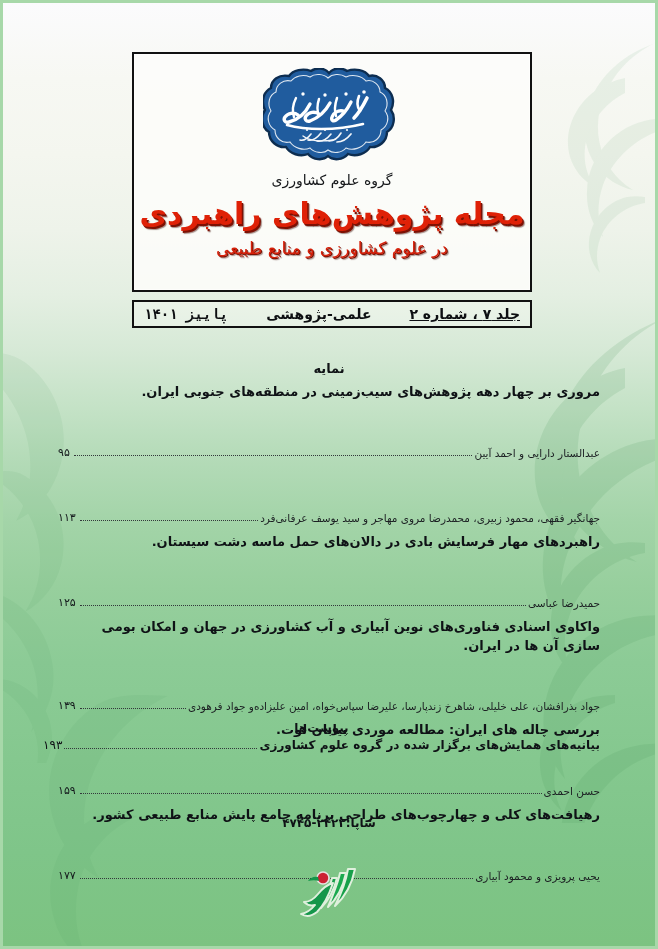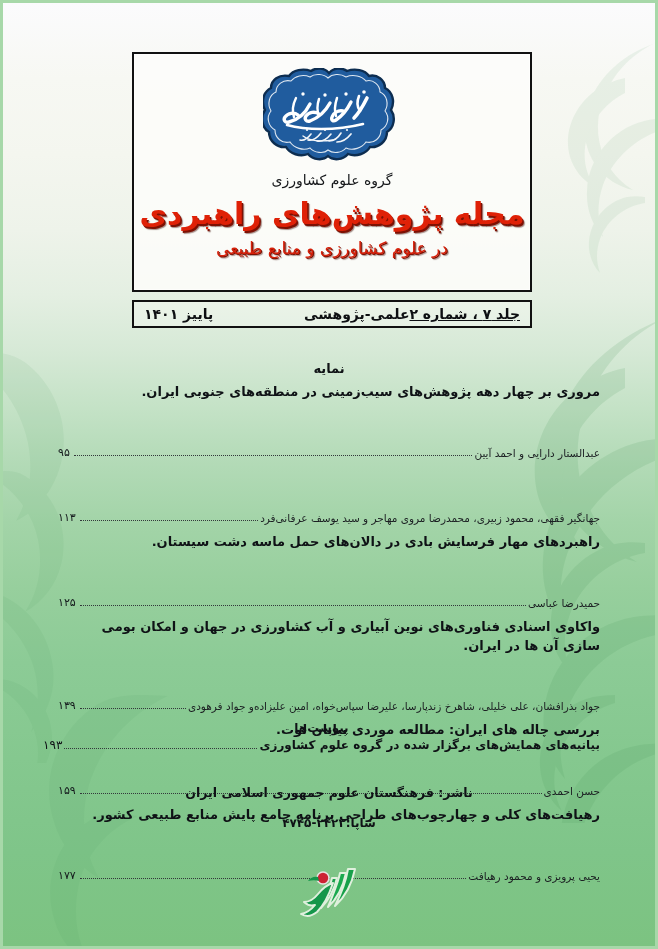--- a/index.html
+++ b/index.html
@@ -81,22 +81,22 @@
   #issuebar{
     position:absolute;left:129px;top:297px;width:400px;height:28px;
     box-sizing:border-box;
     border:2px solid #111;
     background:rgba(250,252,246,0.35);
     display:flex;align-items:center;
     padding:0 10px;
   }
   #issuebar .seg{font-size:14px;font-weight:bold;color:#0d0f12;white-space:nowrap;}
   #issuebar .seg.vol{flex:0 0 auto;text-decoration:underline;}
-  #issuebar .seg.kind{flex:1 1 auto;}
-  #issuebar .seg.season{flex:0 0 auto;}
+  #issuebar .seg.kind{flex:1 1 auto;text-align:center;}
+  #issuebar .seg.season{flex:0 0 auto;font-family:Liberation Mono, monospace;}
 
   
   #toc{
     position:absolute;left:55px;right:55px;top:334px;
     direction:rtl;
   }
   #toc-heading{
     text-align:center;
     font-size:13px;font-weight:bold;color:#111417;
     margin-bottom:7px;
@@ -334,37 +334,36 @@
       <div class="eline">
         <span class="eauthors">حسن احمدی</span>
         <span class="dots"></span>
         <span class="epage">۱۵۹</span>
       </div>
     </div>
 
     <div class="entry">
       <div class="etitle">رهیافت‌های کلی و چهارچوب‌های طراحی برنامه جامع پایش منابع طبیعی کشور.</div>
       <div class="eline">
-        <span class="eauthors">یحیی پرویزی و محمود رهیافت</span>
+        <span class="eauthors">یحیی پرویزی و محمود آبیاری</span>
         <span class="dots"></span>
         <span class="epage">۱۷۷</span>
       </div>
     </div>
   </div>
 
   <div id="appendix">
     <div id="appendix-heading">پیوست‌ها</div>
     <div class="eline">
       <span class="atitle">بیانیه‌های همایش‌های برگزار شده در گروه علوم کشاورزی</span>
       <span class="dots"></span>
       <span class="apage">۱۹۳</span>
     </div>
   </div>
 
-  <div id="publisher">ناشر: فرهنگستان علوم جمهوری اسلامی ایران</div>
   <div id="issn">شاپا:۲۴۲۳-۴۷۴۵</div>
 
   <div id="bottom-logo">
     <svg width="74" height="58" viewBox="0 0 74 58" aria-hidden="true">
       <g stroke="#dff0dd" stroke-width="2" stroke-linejoin="round">
 
         <path d="M63 4 C60 19 53 32 43 41 C49 29 54 16 56 4 Z" fill="#17a04a"></path>
 
         <path d="M54 8 C51 22 45 34 36 42 C41 30 46 18 48 8 Z" fill="#1aa94e"></path>
 

